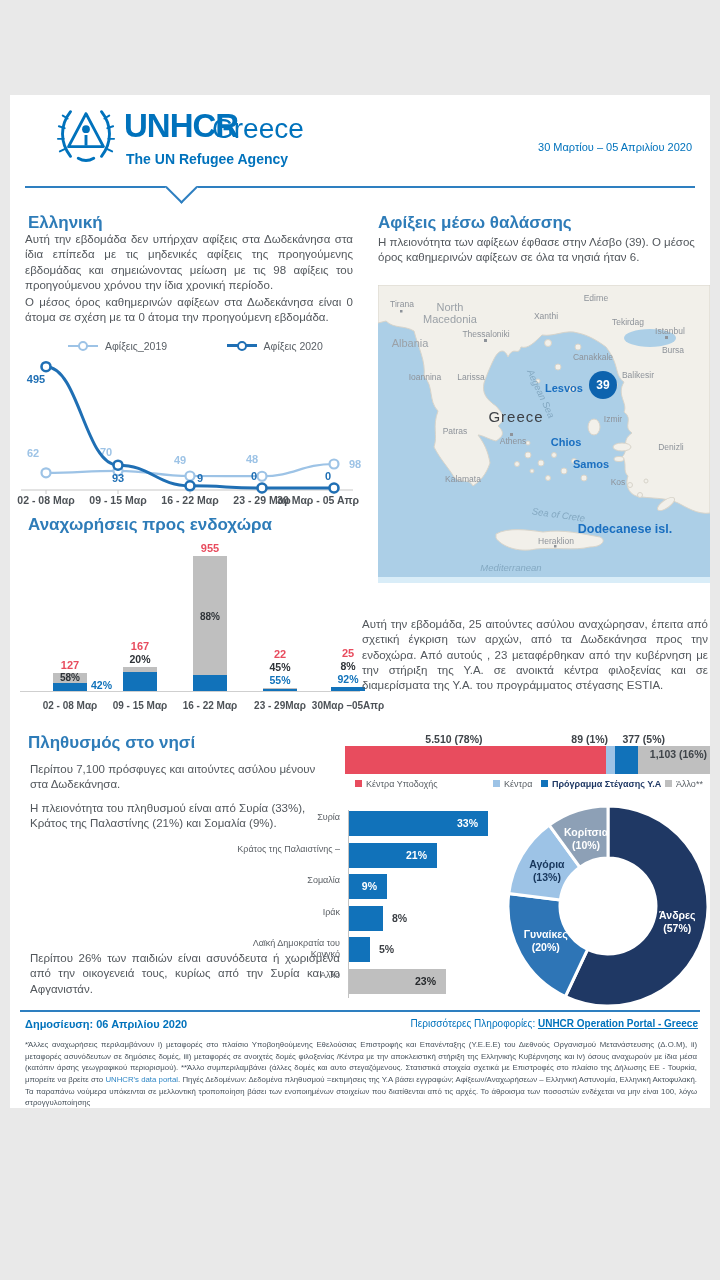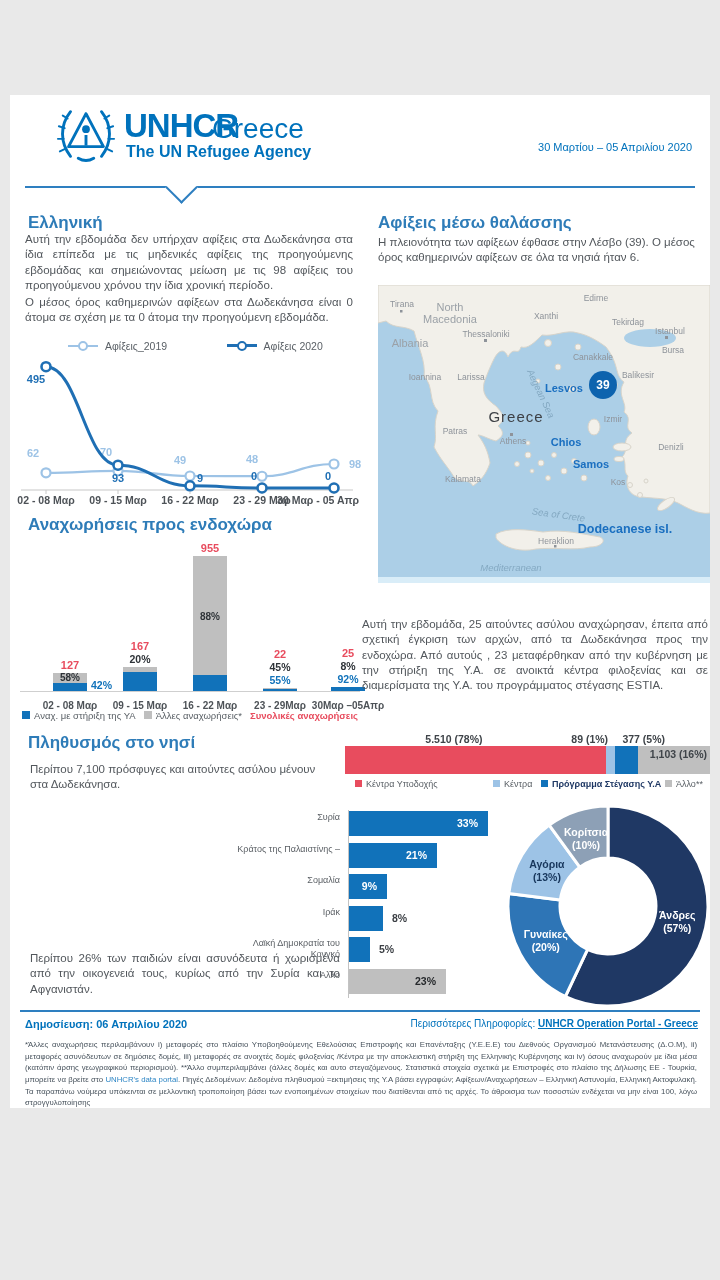--- a/index.html
+++ b/index.html
@@ -3,21 +3,21 @@
 <meta charset="utf-8">
 <style>
   html,body{margin:0;padding:0;}
   body{background:#e9e9e9;font-family:"Liberation Sans",sans-serif;}
   .canvas{position:relative;width:720px;height:1280px;background:#e9e9e9;overflow:hidden;}
   .page{position:absolute;left:10px;top:95px;width:700px;height:1013px;background:#ffffff;}
   .abs{position:absolute;}
 
   
   .org-name{font-size:33px;font-weight:bold;color:#0072bc;letter-spacing:-1px;line-height:1;}
-  .org-tag{font-size:16px;font-weight:bold;color:#0072bc;margin-top:0;}
+  .org-tag{font-size:14px;font-weight:bold;color:#0072bc;margin-top:8px;}
   .country{font-size:28px;color:#0072bc;}
   .daterange{font-size:11px;color:#0072bc;text-align:right;}
   .hr1{position:absolute;left:15px;right:15px;top:91px;border-top:2px solid #2e7fc0;z-index:1;}
   .chev{position:absolute;left:160px;top:81px;width:21px;height:21px;background:#fff;
         border-right:2px solid #2e7fc0;border-bottom:2px solid #2e7fc0;transform:rotate(45deg);z-index:2;}
 
   .title{font-size:23px;}
   .title .t1{color:#4aa0d8;}
   .title .t2{color:#595959;}
 
@@ -275,30 +275,27 @@
         <div class="dep-lbl" style="left: 230px; width: 60px; bottom: 30px; color: rgb(17, 114, 186); font-size: 10.5px;">55%</div>
         <div class="dep-lbl" style="left: 230px; width: 60px; bottom: 43px; color: rgb(46, 51, 56); font-size: 10.5px;">45%</div>
         <div class="dep-lbl" style="left: 230px; width: 60px; bottom: 56px; color: rgb(232, 76, 94); font-size: 11px;">22</div>
         <div class="dep-cat" style="left: 223px; text-align: center;">23 - 29Μαρ</div>
         <div class="dep-bar" style="left: 311px; width: 34px; bottom: 25px; height: 4px; background: rgb(17, 114, 186);"></div>
         <div class="dep-lbl" style="left: 298px; width: 60px; bottom: 31px; color: rgb(17, 114, 186); font-size: 10.5px;">92%</div>
         <div class="dep-lbl" style="left: 298px; width: 60px; bottom: 44px; color: rgb(46, 51, 56); font-size: 10.5px;">8%</div>
         <div class="dep-lbl" style="left: 298px; width: 60px; bottom: 57px; color: rgb(232, 76, 94); font-size: 11px;">25</div>
         <div class="dep-cat" style="left: 291px;">30Μαρ –05Απρ</div>
       </div>
-    <div class="dep-legend">
-      <span><span class="sq" style="background:#1172ba;"></span><span>Αναχ. με στήριξη της ΥΑ</span></span>
-      <span><span class="sq" style="background:#bfbfbf;"></span><span>Άλλες αναχωρήσεις*</span></span>
-      <span style="color:#e84c5e;font-weight:bold;">Συνολικές αναχωρήσεις</span>
-    </div>
 
     <div class="abs para" style="left:352px;top:522px;width:346px;">Αυτή την εβδομάδα, 25 αιτούντες ασύλου αναχώρησαν, έπειτα από σχετική έγκριση των αρχών, από τα Δωδεκάνησα προς την ενδοχώρα. Από αυτούς , 23 μεταφέρθηκαν από την κυβέρνηση με την στήριξη της Υ.Α. σε ανοικτά κέντρα φιλοξενίας και σε διαμερίσματα της Υ.Α. του προγράμματος στέγασης ESTIA.</div>
 
     <div class="abs h-section" style="left:18px;top:638px;">Πληθυσμός στο νησί</div>
     <div class="abs para" style="left:20px;top:667px;width:300px;text-align:left;">Περίπου  7,100 πρόσφυγες και αιτούντες ασύλου μένουν στα Δωδεκάνησα.</div>
+    <div class="abs para" style="left:20px;top:706px;width:310px;text-align:left;">Η πλειονότητα του πληθυσμού είναι από Συρία (33%),
+Κράτος της Παλαστίνης (21%) και Σομαλία (9%).</div>
     <div class="abs para" style="left:20px;top:856px;width:310px;">Περίπου 26% των παιδιών είναι ασυνόδευτα ή χωρισμένα από την οικογενειά τους, κυρίως από την Συρία και το Αφγανιστάν.</div>
 
     <div id="acc-labels">
       <span class="abs" style="left:22%;">5.510 (78%)</span>
       <span class="abs" style="left:62%;">89 (1%)</span>
       <span class="abs" style="left:76%;">377 (5%)</span>
     </div>
     <div id="acc-bar">
         <div class="seg" style="width: 71.5%; background: rgb(232, 76, 94);"></div>
         <div class="seg" style="width: 2.6%; background: rgb(157, 195, 230);"></div>

